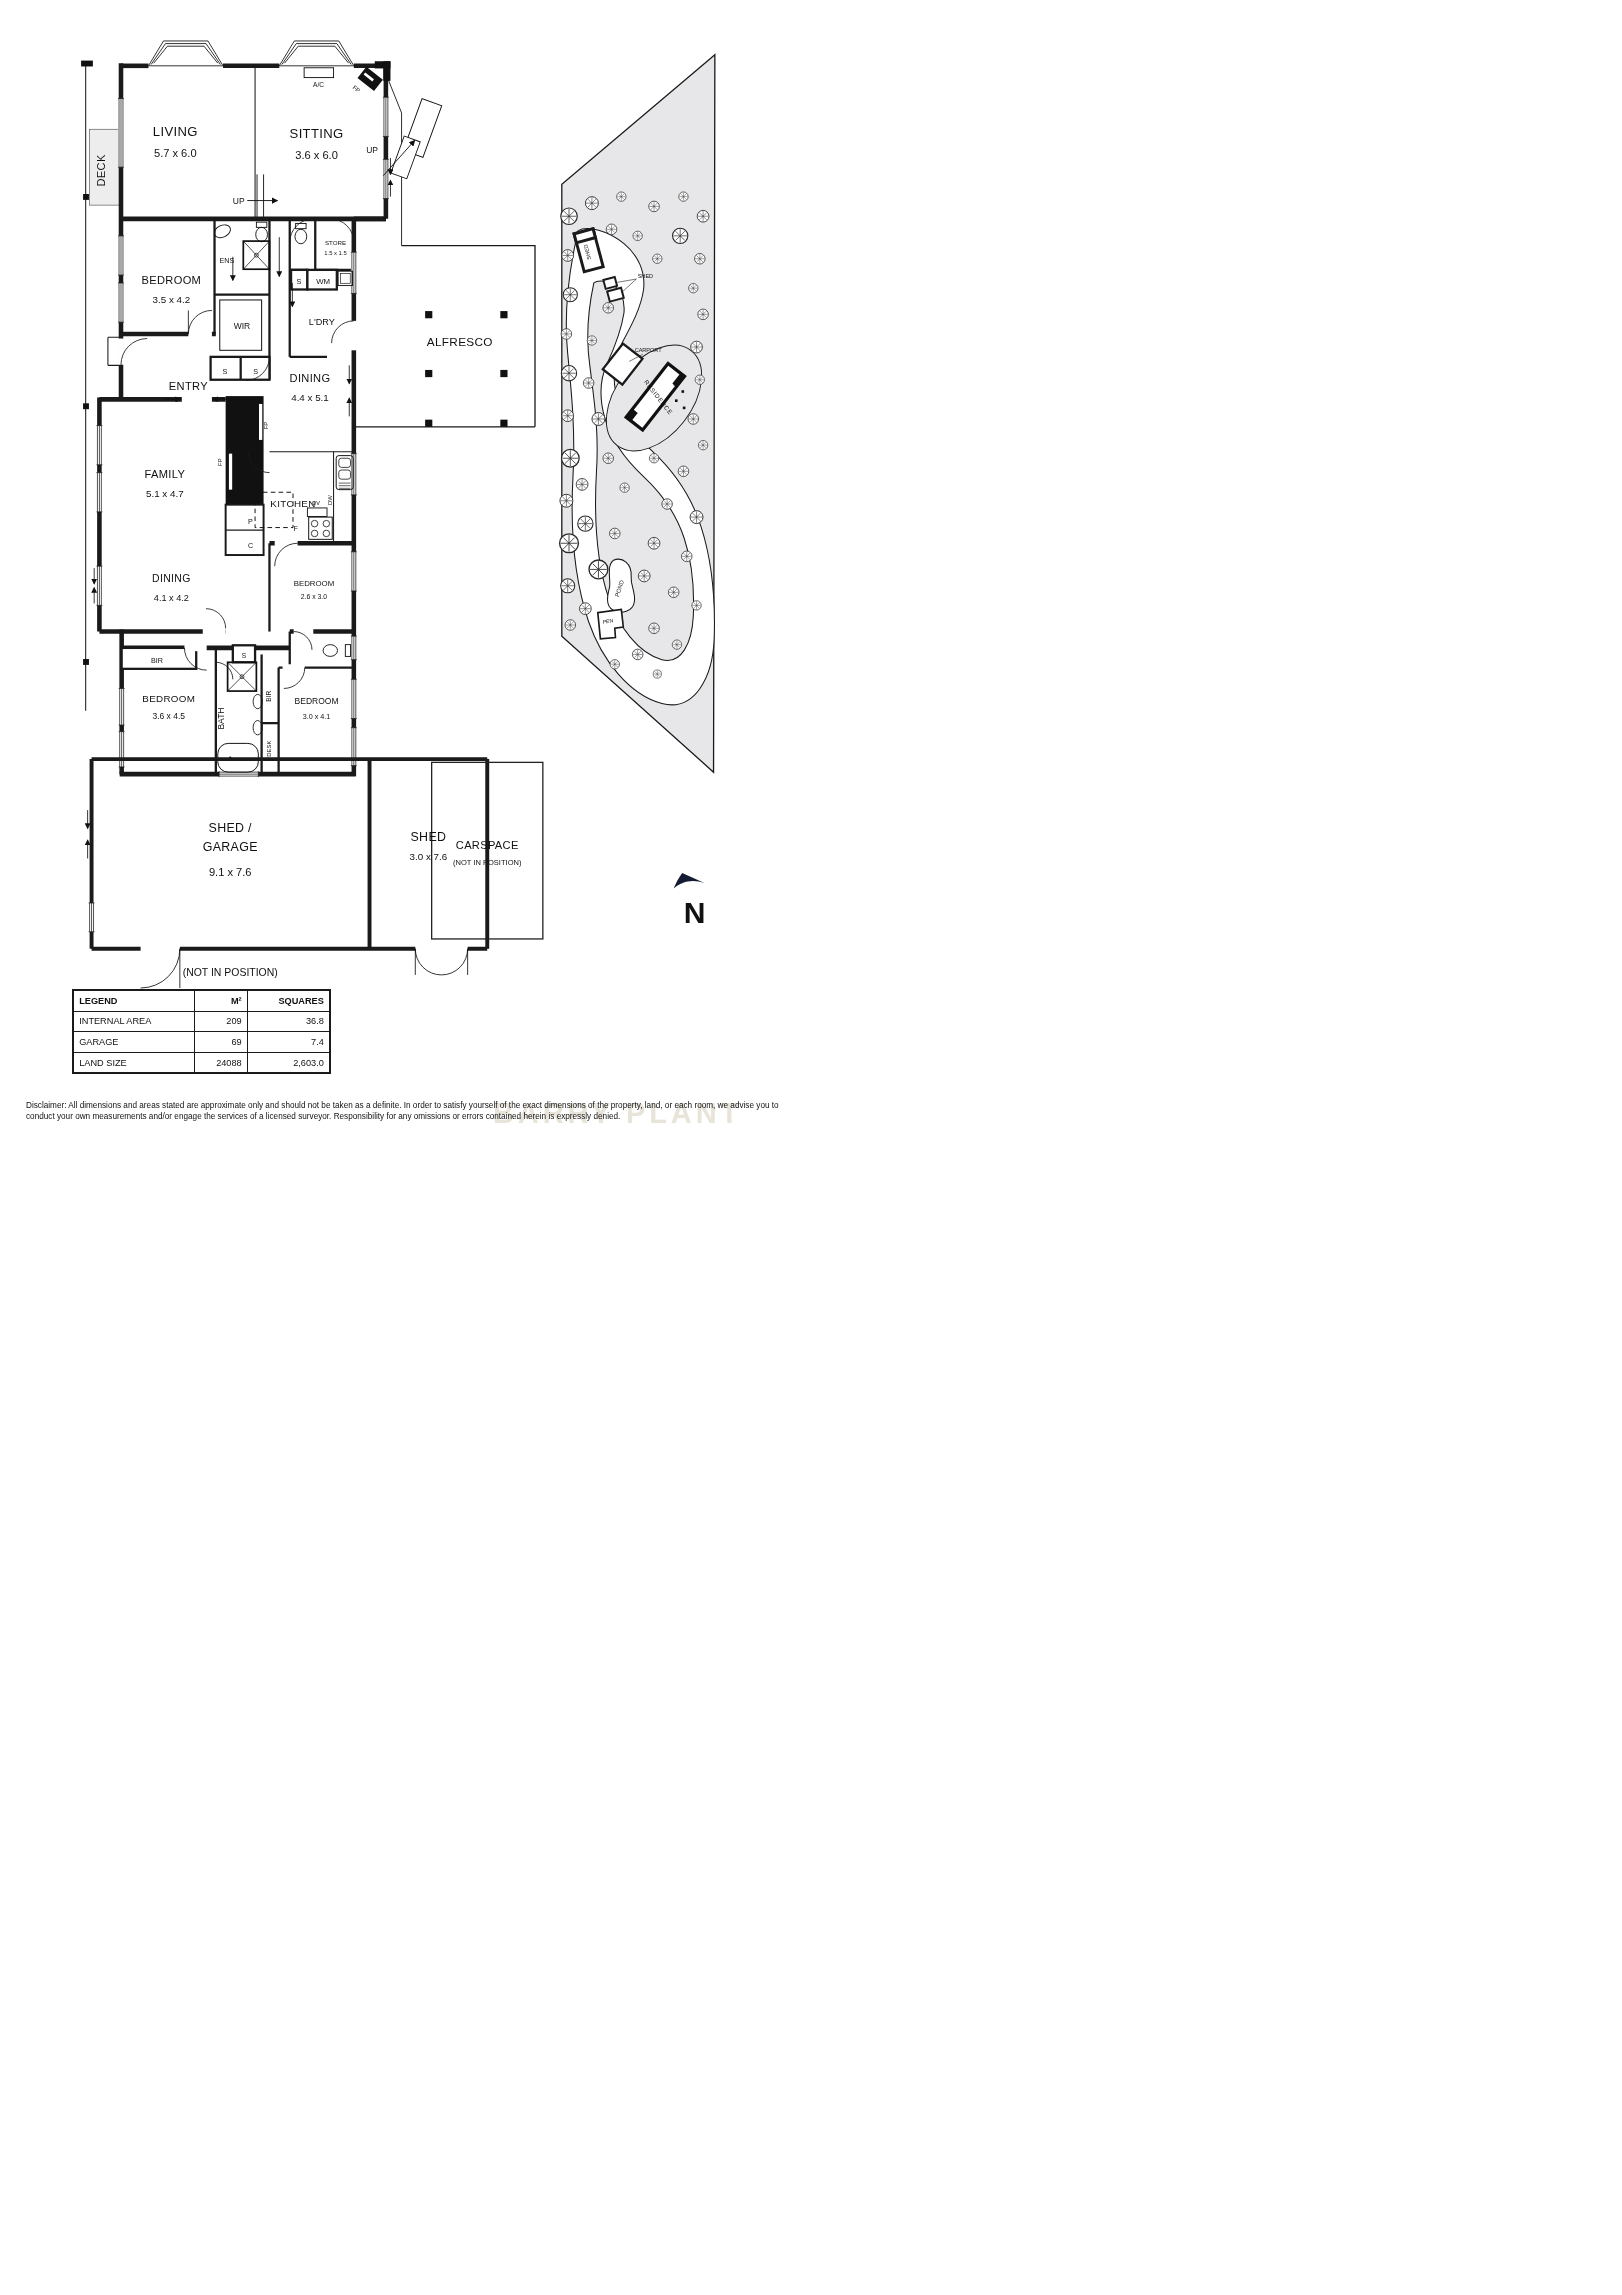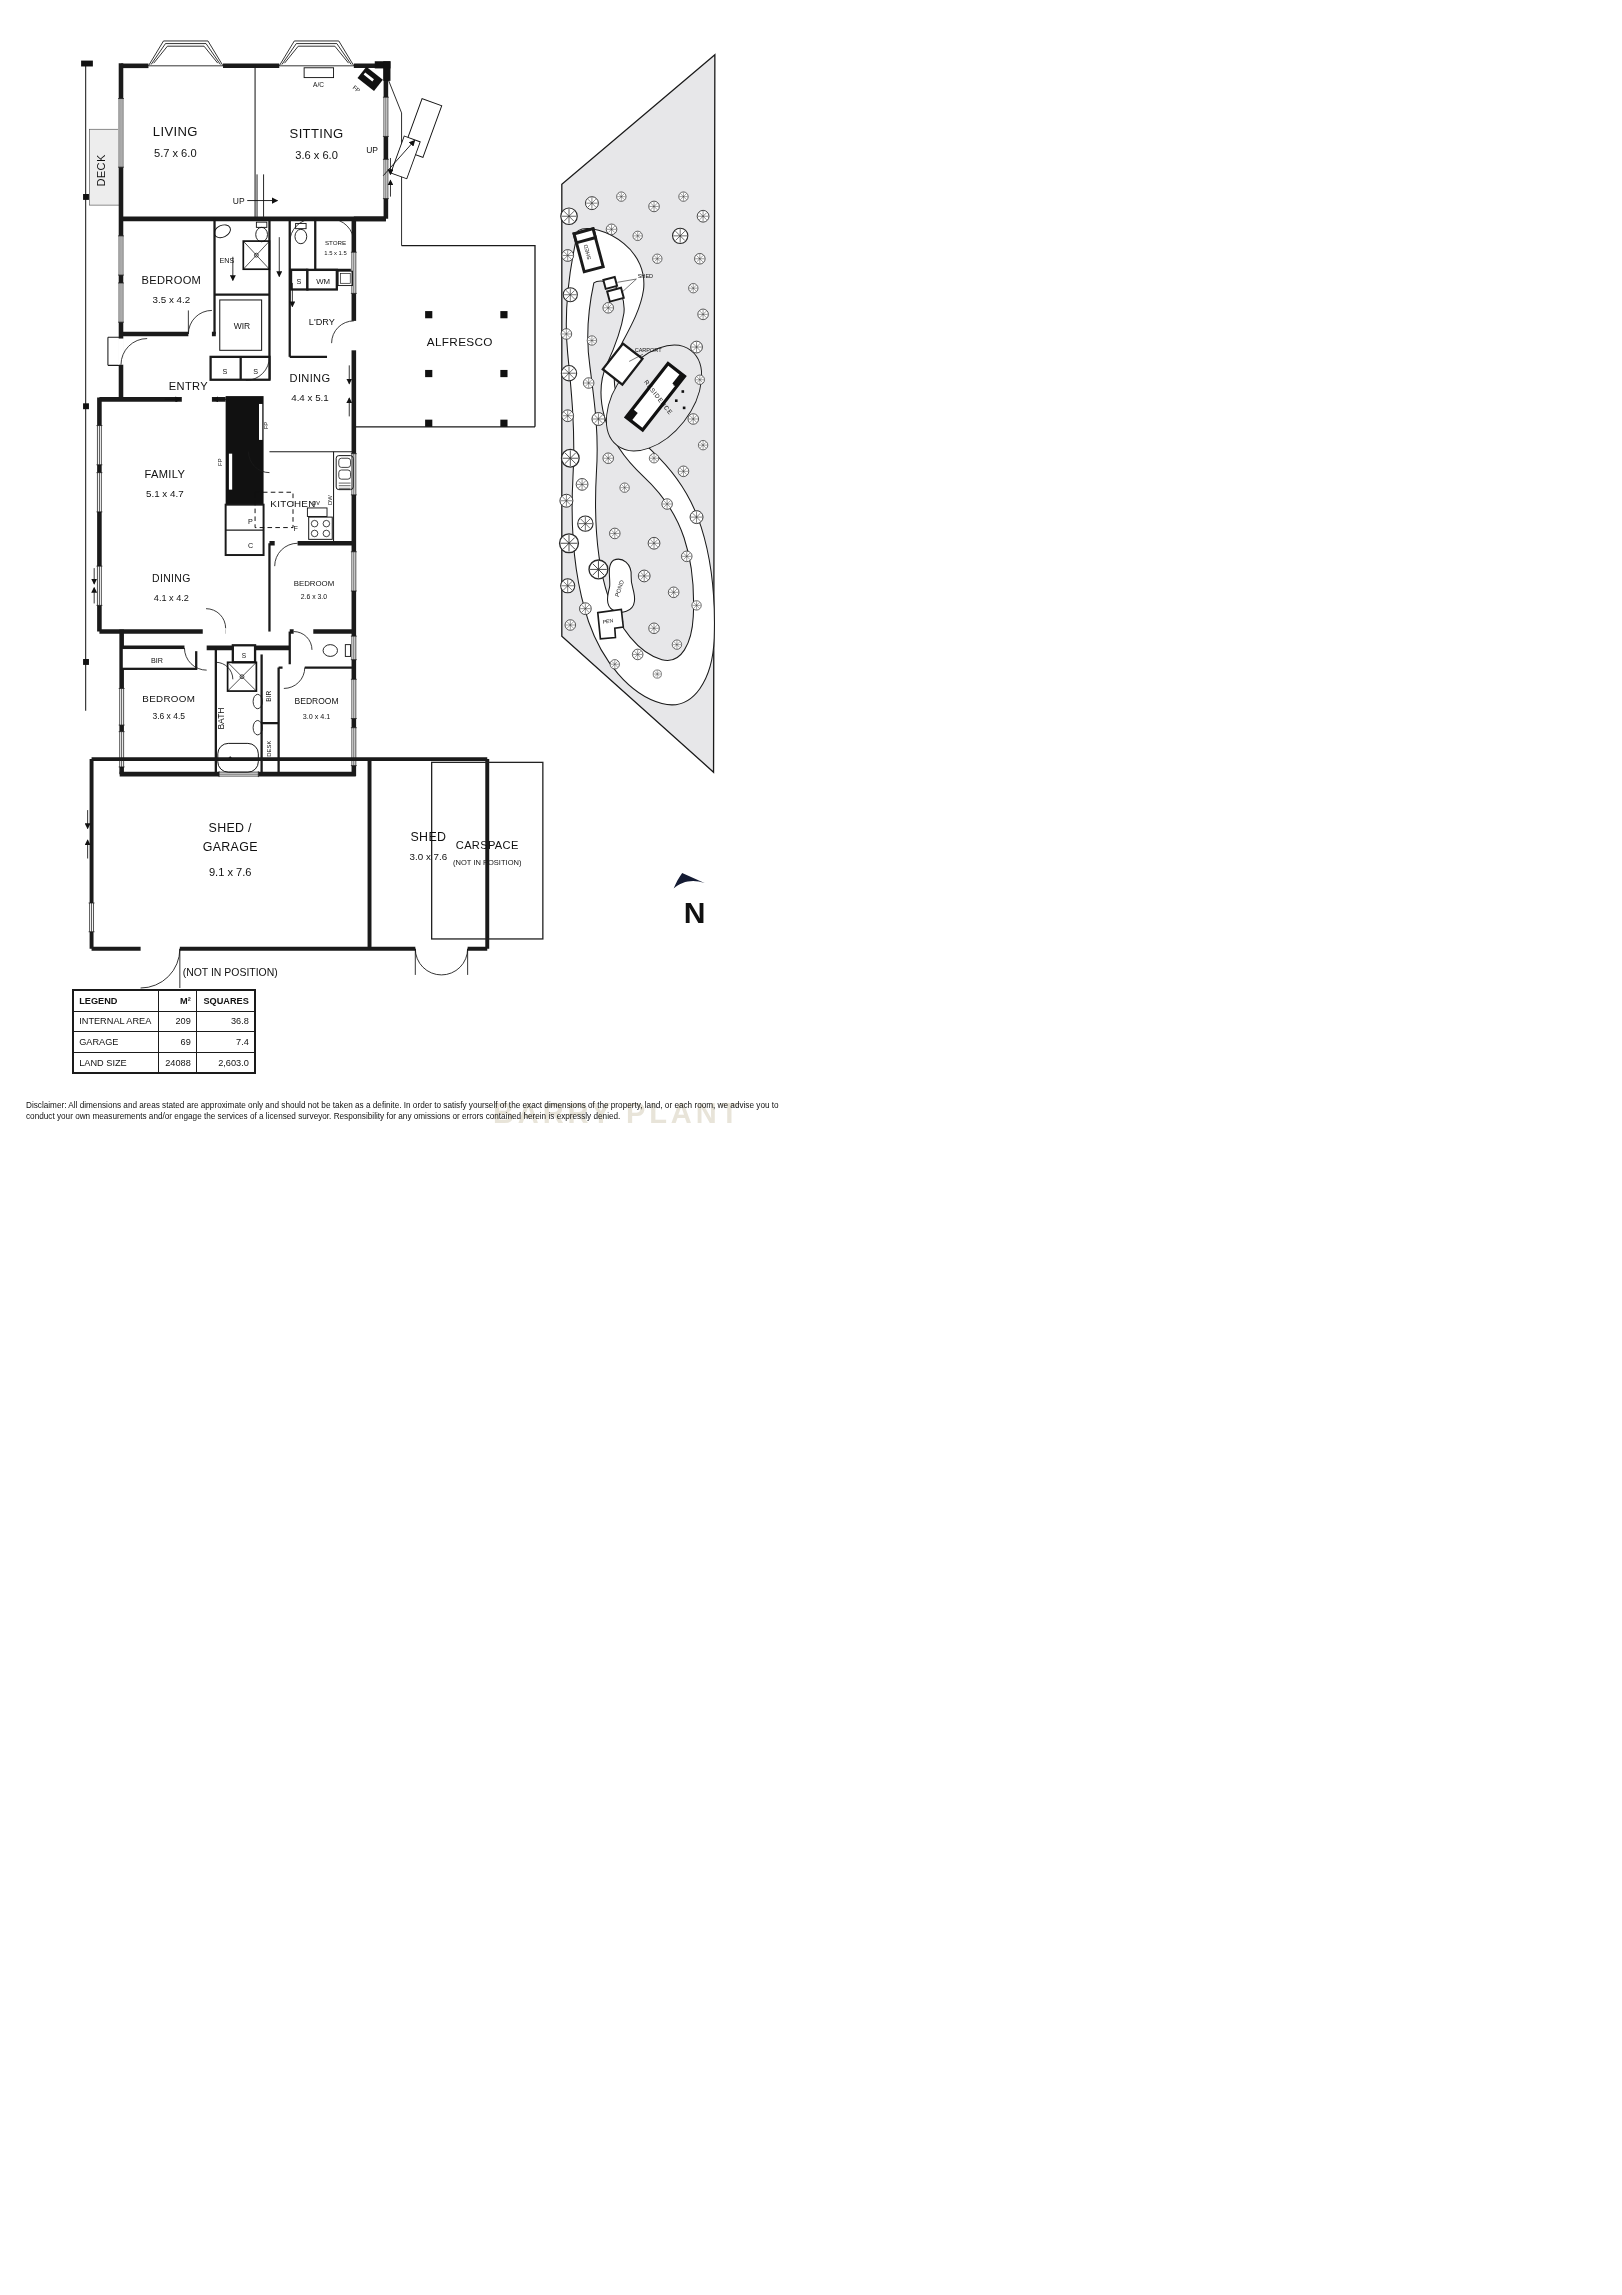--- a/index.html
+++ b/index.html
@@ -1,21 +1,21 @@
 <!DOCTYPE html>
 <html style="font-size:10.5px"><head>
 <meta charset="utf-8">
 <style>
   html,body{margin:0;padding:0;background:#fff;}
   #page{position:relative;width:811px;height:1148px;background:#fff;overflow:hidden;
         font-family:"Liberation Sans",sans-serif;}
   svg{position:absolute;left:0;top:0;}
   svg text{font-family:"Liberation Sans",sans-serif;fill:#111;}
   .lbl{letter-spacing:.5px;}
-  #legend-table{position:absolute;left:72px;top:989px;width:184px;border-collapse:collapse;
+  #legend-table{position:absolute;left:72px;top:989px;width:259px;border-collapse:collapse;
         font-size:9.2px;color:#111;}
   #legend-table td,#legend-table th{border:1.3px solid #1a1a1a;padding:2.6px 5.2px;height:14.4px;}
   #legend-table th{text-align:left;font-weight:bold;}
   #legend-table th.c,#legend-table td.c{text-align:right;}
   #legend-table{border:2px solid #1a1a1a;}
   #disclaimer{position:absolute;left:26px;top:1101px;width:759px;
         font-size:8.2px;line-height:1.3;color:#111;}
   #watermark{position:absolute;left:493px;top:1097px;font-size:29px;font-weight:bold;
         letter-spacing:3.9px;color:rgba(205,195,170,.45);z-index:0;white-space:nowrap;}
   .wall{stroke:#1a1a1a;fill:none;}

